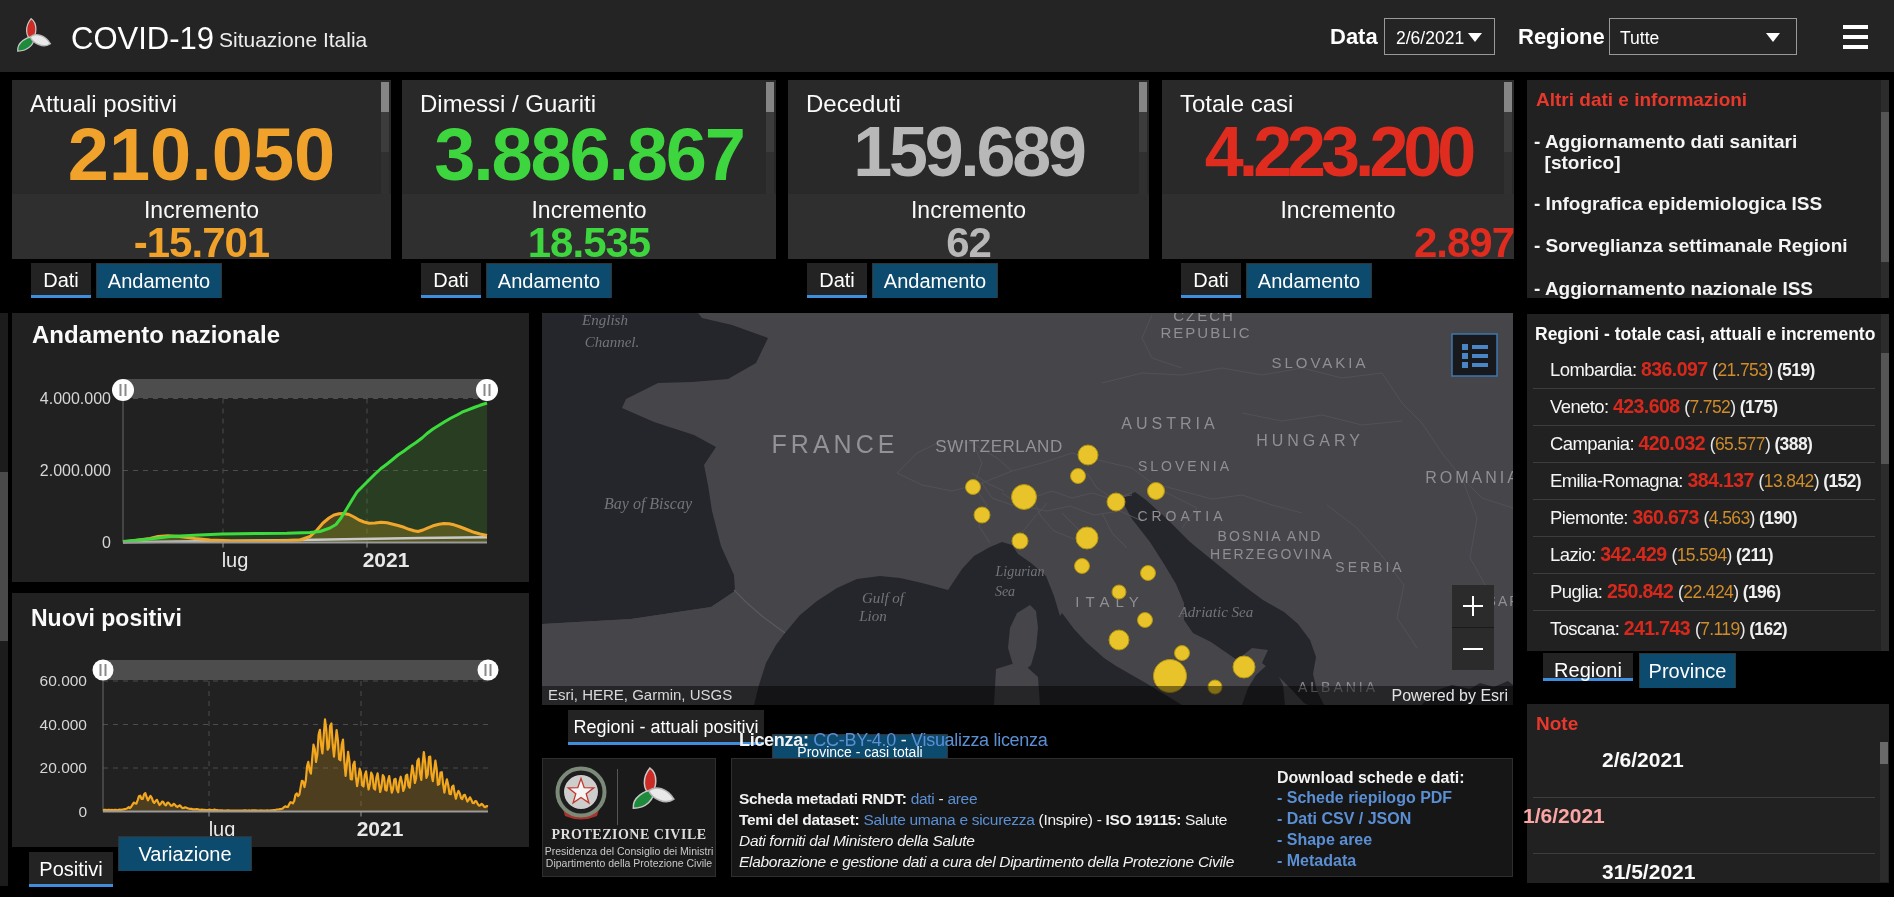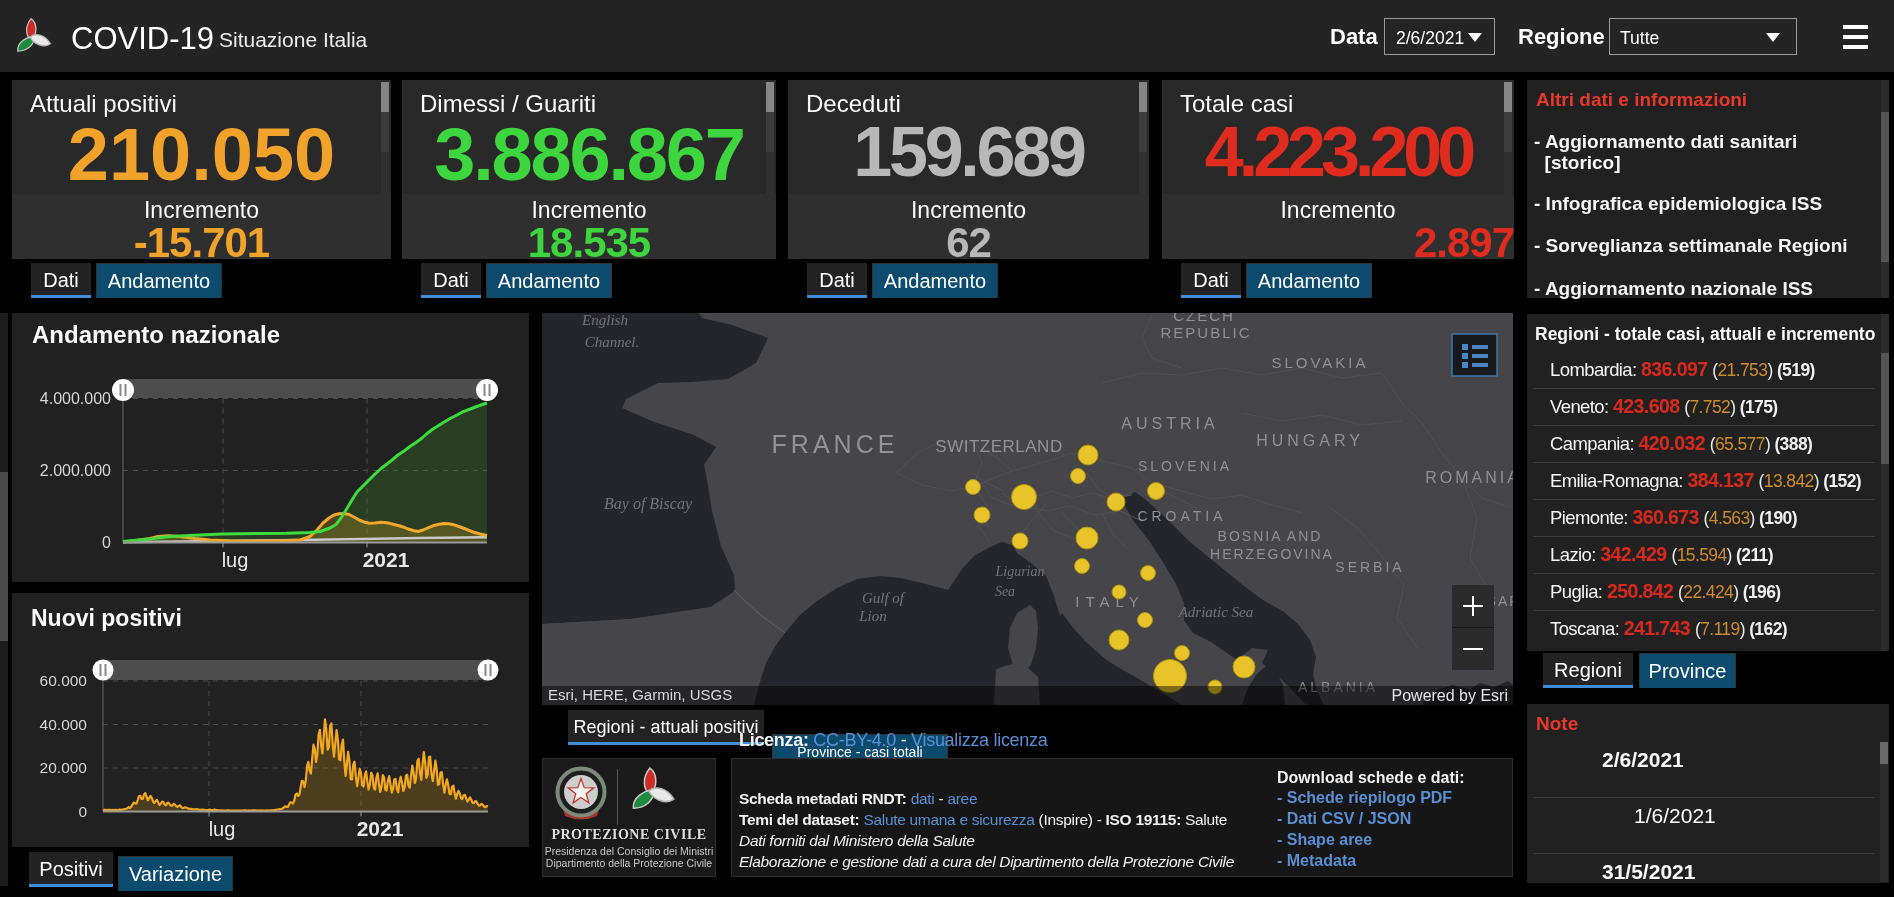--- a/index.html
+++ b/index.html
@@ -108,26 +108,26 @@
 <div class="abs" style="left:1550px;top:506px;font-size:18.5px;letter-spacing:-0.6px;white-space:nowrap"><span style="color:#f5f5f5">Piemonte: </span><span style="color:#d8281c;font-weight:bold;font-size:19.5px">360.673 </span><span style="color:#e8e8e8;font-size:17.5px">(</span><span style="color:#cf8c2a;font-size:17.5px">4.563</span><span style="color:#e8e8e8;font-size:17.5px">) </span><span style="color:#f0f0f0;font-weight:bold;font-size:17.5px">(190)</span></div>
 <div class="rowline" style="left:1533px;width:342px;top:499px"></div>
 <div class="abs" style="left:1550px;top:543px;font-size:18.5px;letter-spacing:-0.6px;white-space:nowrap"><span style="color:#f5f5f5">Lazio: </span><span style="color:#d8281c;font-weight:bold;font-size:19.5px">342.429 </span><span style="color:#e8e8e8;font-size:17.5px">(</span><span style="color:#cf8c2a;font-size:17.5px">15.594</span><span style="color:#e8e8e8;font-size:17.5px">) </span><span style="color:#f0f0f0;font-weight:bold;font-size:17.5px">(211)</span></div>
 <div class="rowline" style="left:1533px;width:342px;top:536px"></div>
 <div class="abs" style="left:1550px;top:580px;font-size:18.5px;letter-spacing:-0.6px;white-space:nowrap"><span style="color:#f5f5f5">Puglia: </span><span style="color:#d8281c;font-weight:bold;font-size:19.5px">250.842 </span><span style="color:#e8e8e8;font-size:17.5px">(</span><span style="color:#cf8c2a;font-size:17.5px">22.424</span><span style="color:#e8e8e8;font-size:17.5px">) </span><span style="color:#f0f0f0;font-weight:bold;font-size:17.5px">(196)</span></div>
 <div class="rowline" style="left:1533px;width:342px;top:573px"></div>
 <div class="abs" style="left:1550px;top:617px;font-size:18.5px;letter-spacing:-0.6px;white-space:nowrap"><span style="color:#f5f5f5">Toscana: </span><span style="color:#d8281c;font-weight:bold;font-size:19.5px">241.743 </span><span style="color:#e8e8e8;font-size:17.5px">(</span><span style="color:#cf8c2a;font-size:17.5px">7.119</span><span style="color:#e8e8e8;font-size:17.5px">) </span><span style="color:#f0f0f0;font-weight:bold;font-size:17.5px">(162)</span></div>
 <div class="rowline" style="left:1533px;width:342px;top:610px"></div>
 <div class="sb" style="left:1881px;top:314px;width:8px;height:337px"></div>
 <div class="sbt" style="left:1881px;top:353px;width:8px;height:111px;background:#555"></div>
-<div class="tab tabon" style="left:1543px;top:653px;width:90px;height:35px">Regioni</div>
+<div class="tab tabon" style="left:1543px;top:653px;width:90px;height:28px">Regioni</div>
 <div class="tab taboff" style="left:1639px;top:653px;width:97px;height:35px">Province</div>
 <div class="abs panel" style="left:1527px;top:704px;width:362px;height:179px"></div>
 <div class="abs rttl" style="left:1536px;top:713px">Note</div>
 <div class="abs" style="left:1602px;top:748px;font-size:21px;font-weight:bold;color:#fafafa">2/6/2021</div>
-<div class="abs" style="left:1634px;top:804px;font-size:21px;font-weight:normal;color:#ffffff">1/6/2021</div>
+<div class="abs" style="left:1523px;top:804px;font-size:21px;font-weight:bold;color:#fca5a5">1/6/2021</div>
 <div class="abs" style="left:1602px;top:860px;font-size:21px;font-weight:bold;color:#fafafa">31/5/2021</div>
 <div class="rowline" style="left:1533px;width:342px;top:797px"></div>
 <div class="rowline" style="left:1533px;width:342px;top:853px"></div>
 <div class="sb" style="left:1880px;top:742px;width:8px;height:140px"></div>
 <div class="sbt" style="left:1880px;top:742px;width:8px;height:22px;background:#6a6a6a"></div>
 <div class="abs" style="left:0;top:313px;width:8px;height:573px;background:#1c1c1c"></div>
 <div class="abs" style="left:0;top:472px;width:8px;height:169px;background:#4a4a4a"></div>
 <div class="abs panel" style="left:12px;top:313px;width:517px;height:269px"><svg width="517" height="269" viewBox="0 0 517 269">
       <text x="20" y="30" font-size="24" font-weight="bold" fill="#fafafa">Andamento nazionale</text>
       <rect x="111" y="66" width="364" height="19" fill="#4d4d4d"></rect>
@@ -177,21 +177,21 @@
       <text x="210" y="243" font-size="20" fill="#e8e8e8" text-anchor="middle">lug</text>
       <text x="368" y="243" font-size="21" font-weight="bold" fill="#e8e8e8" text-anchor="middle">2021</text>
       <circle cx="91" cy="77" r="10.5" fill="#fdfdfd"></circle>
       <line x1="88.5" y1="71" x2="88.5" y2="83" stroke="#888" stroke-width="2"></line>
       <line x1="93.5" y1="71" x2="93.5" y2="83" stroke="#888" stroke-width="2"></line>
       <circle cx="476" cy="77" r="10.5" fill="#fdfdfd"></circle>
       <line x1="473.5" y1="71" x2="473.5" y2="83" stroke="#888" stroke-width="2"></line>
       <line x1="478.5" y1="71" x2="478.5" y2="83" stroke="#888" stroke-width="2"></line>
     </svg></div>
 <div class="tab tabon" style="left:29px;top:852px;width:84px">Positivi</div>
-<div class="tab taboff" style="left:118px;top:856px;width:115px">Variazione</div>
+<div class="tab taboff" style="left:118px;top:836px;width:134px">Variazione</div>
 <div class="abs" style="left:542px;top:313px;width:971px;height:392px"><svg width="971" height="392" viewBox="0 0 971 392">
       <rect x="0" y="0" width="971" height="392" fill="#45454a"></rect>
       <path d="M0,0 L156,0 L160,5 L190,12 L226,25 L214,50 L186,66 L150,69 L116,70 L84,86 L80,95 L112,109 L152,122 L174,134 L162,152 L166,172 L170,198 L179,233 L192,262 L193,278 L169,294 L89,306 L0,311 Z" fill="#25262b"></path>
       <path d="M0,311 L89,306 L169,294 L193,278 L212,292 L230,310 L243,320 L234,332 L224,350 L217,372 L212,392 L0,392 Z" fill="#45454a"></path>
       <path d="M192,277 L205,290 L220,303 L232,312 L243,320" fill="none" stroke="#595960" stroke-width="1.2"></path>
       <path d="M212,392 L217,372 L224,350 L234,332 L243,320 L258,302 L275,288 L295,275 L315,266 L338,263 L358,265 L380,270 L395,274 L406,277 L420,256 L432,243 L448,234 L460,229 L470,232 L476,241 L489,250 L504,263 L512,283 L518,303 L520,300 L532,316 L544,329 L553,337 L562,345 L574,353 L588,361 L602,369 L622,381 L640,392 Z" fill="#25262b"></path>
       <path d="M488,292 L494,298 L496,315 L494,335 L489,352 L480,360 L471,352 L466,335 L468,315 L475,300 Z" fill="#45454a"></path>
       <path d="M454,356 L470,351 L486,355 L496,364 L498,392 L452,392 Z" fill="#45454a"></path>
       <path d="M579,186 L590,206 L608,229 L622,251 L634,271 L642,290 L642,307 L651,320 L669,329 L682,338 L695,347 L710,335 L726,337 L720,350 L736,363 L750,377 L762,390 L766,392 L782,392 L775,378 L771,361 L774,344 L768,327 L756,311 L742,299 L721,287 L702,273 L675,251 L648,229 L626,207 L604,187 L593,179 Z" fill="#25262b"></path>
       <path d="M700,392 L706,375 L714,362 L724,353 L735,360 L741,372 L743,392 Z" fill="#25262b"></path>

